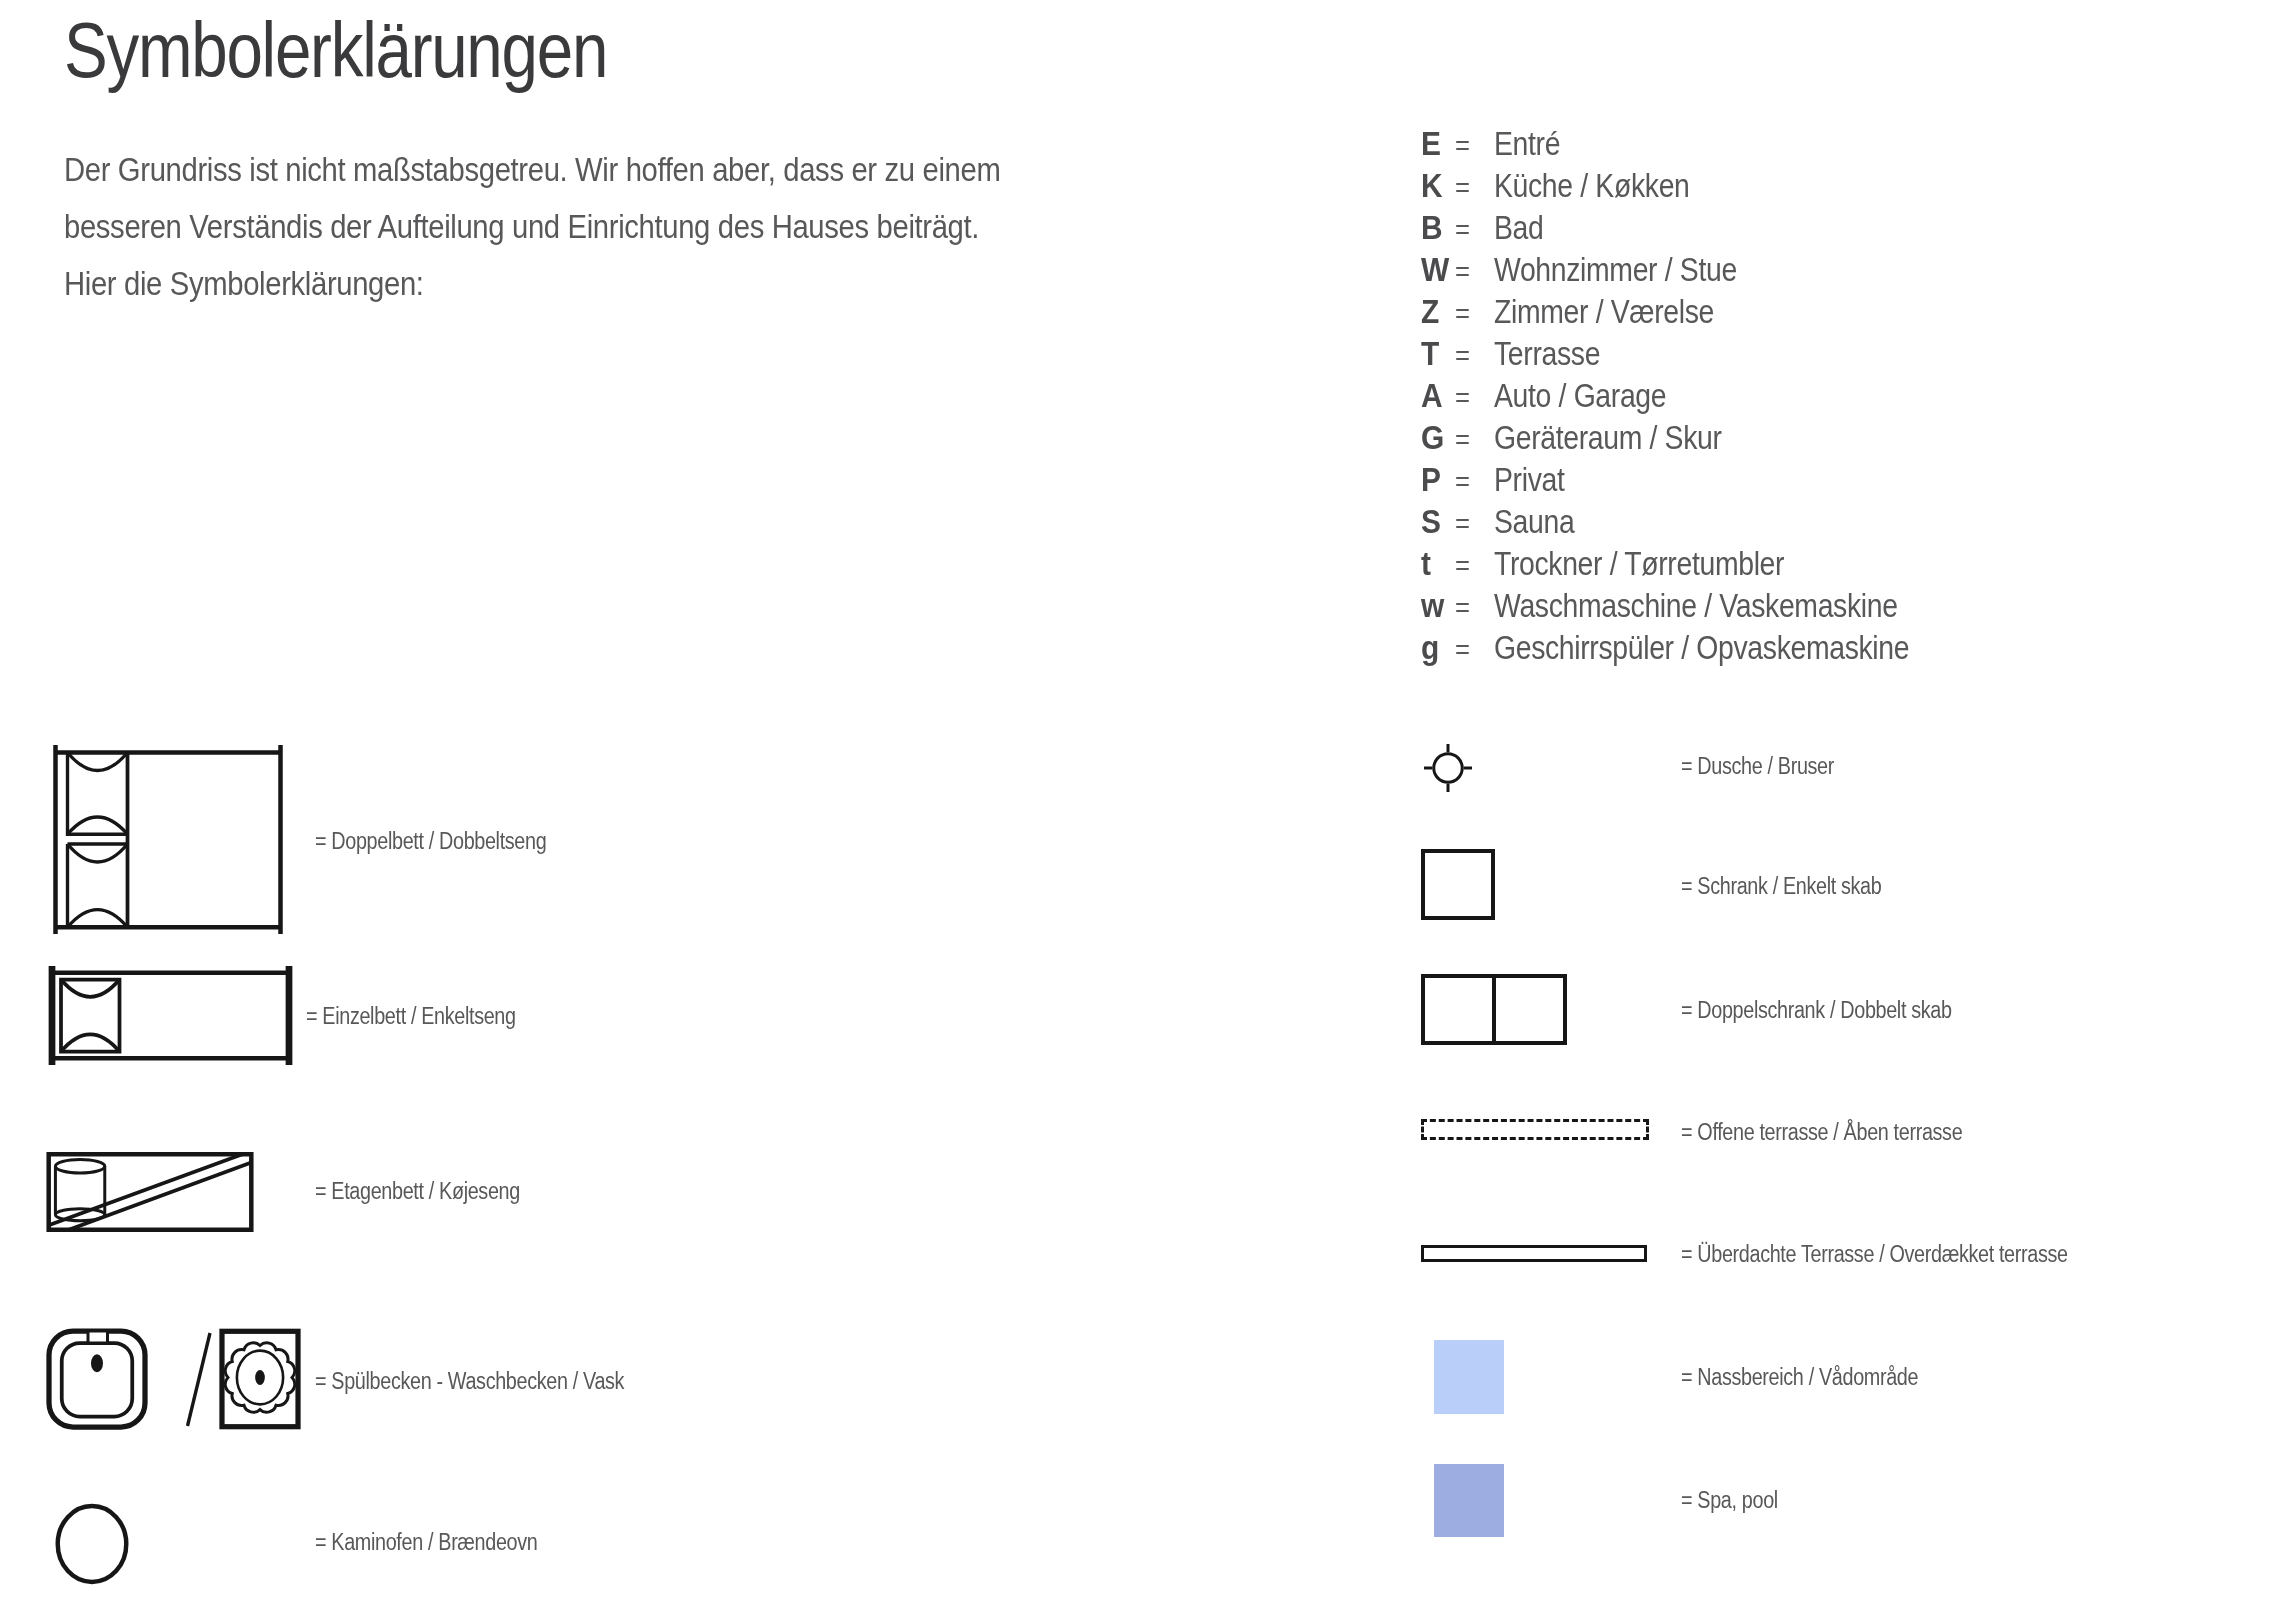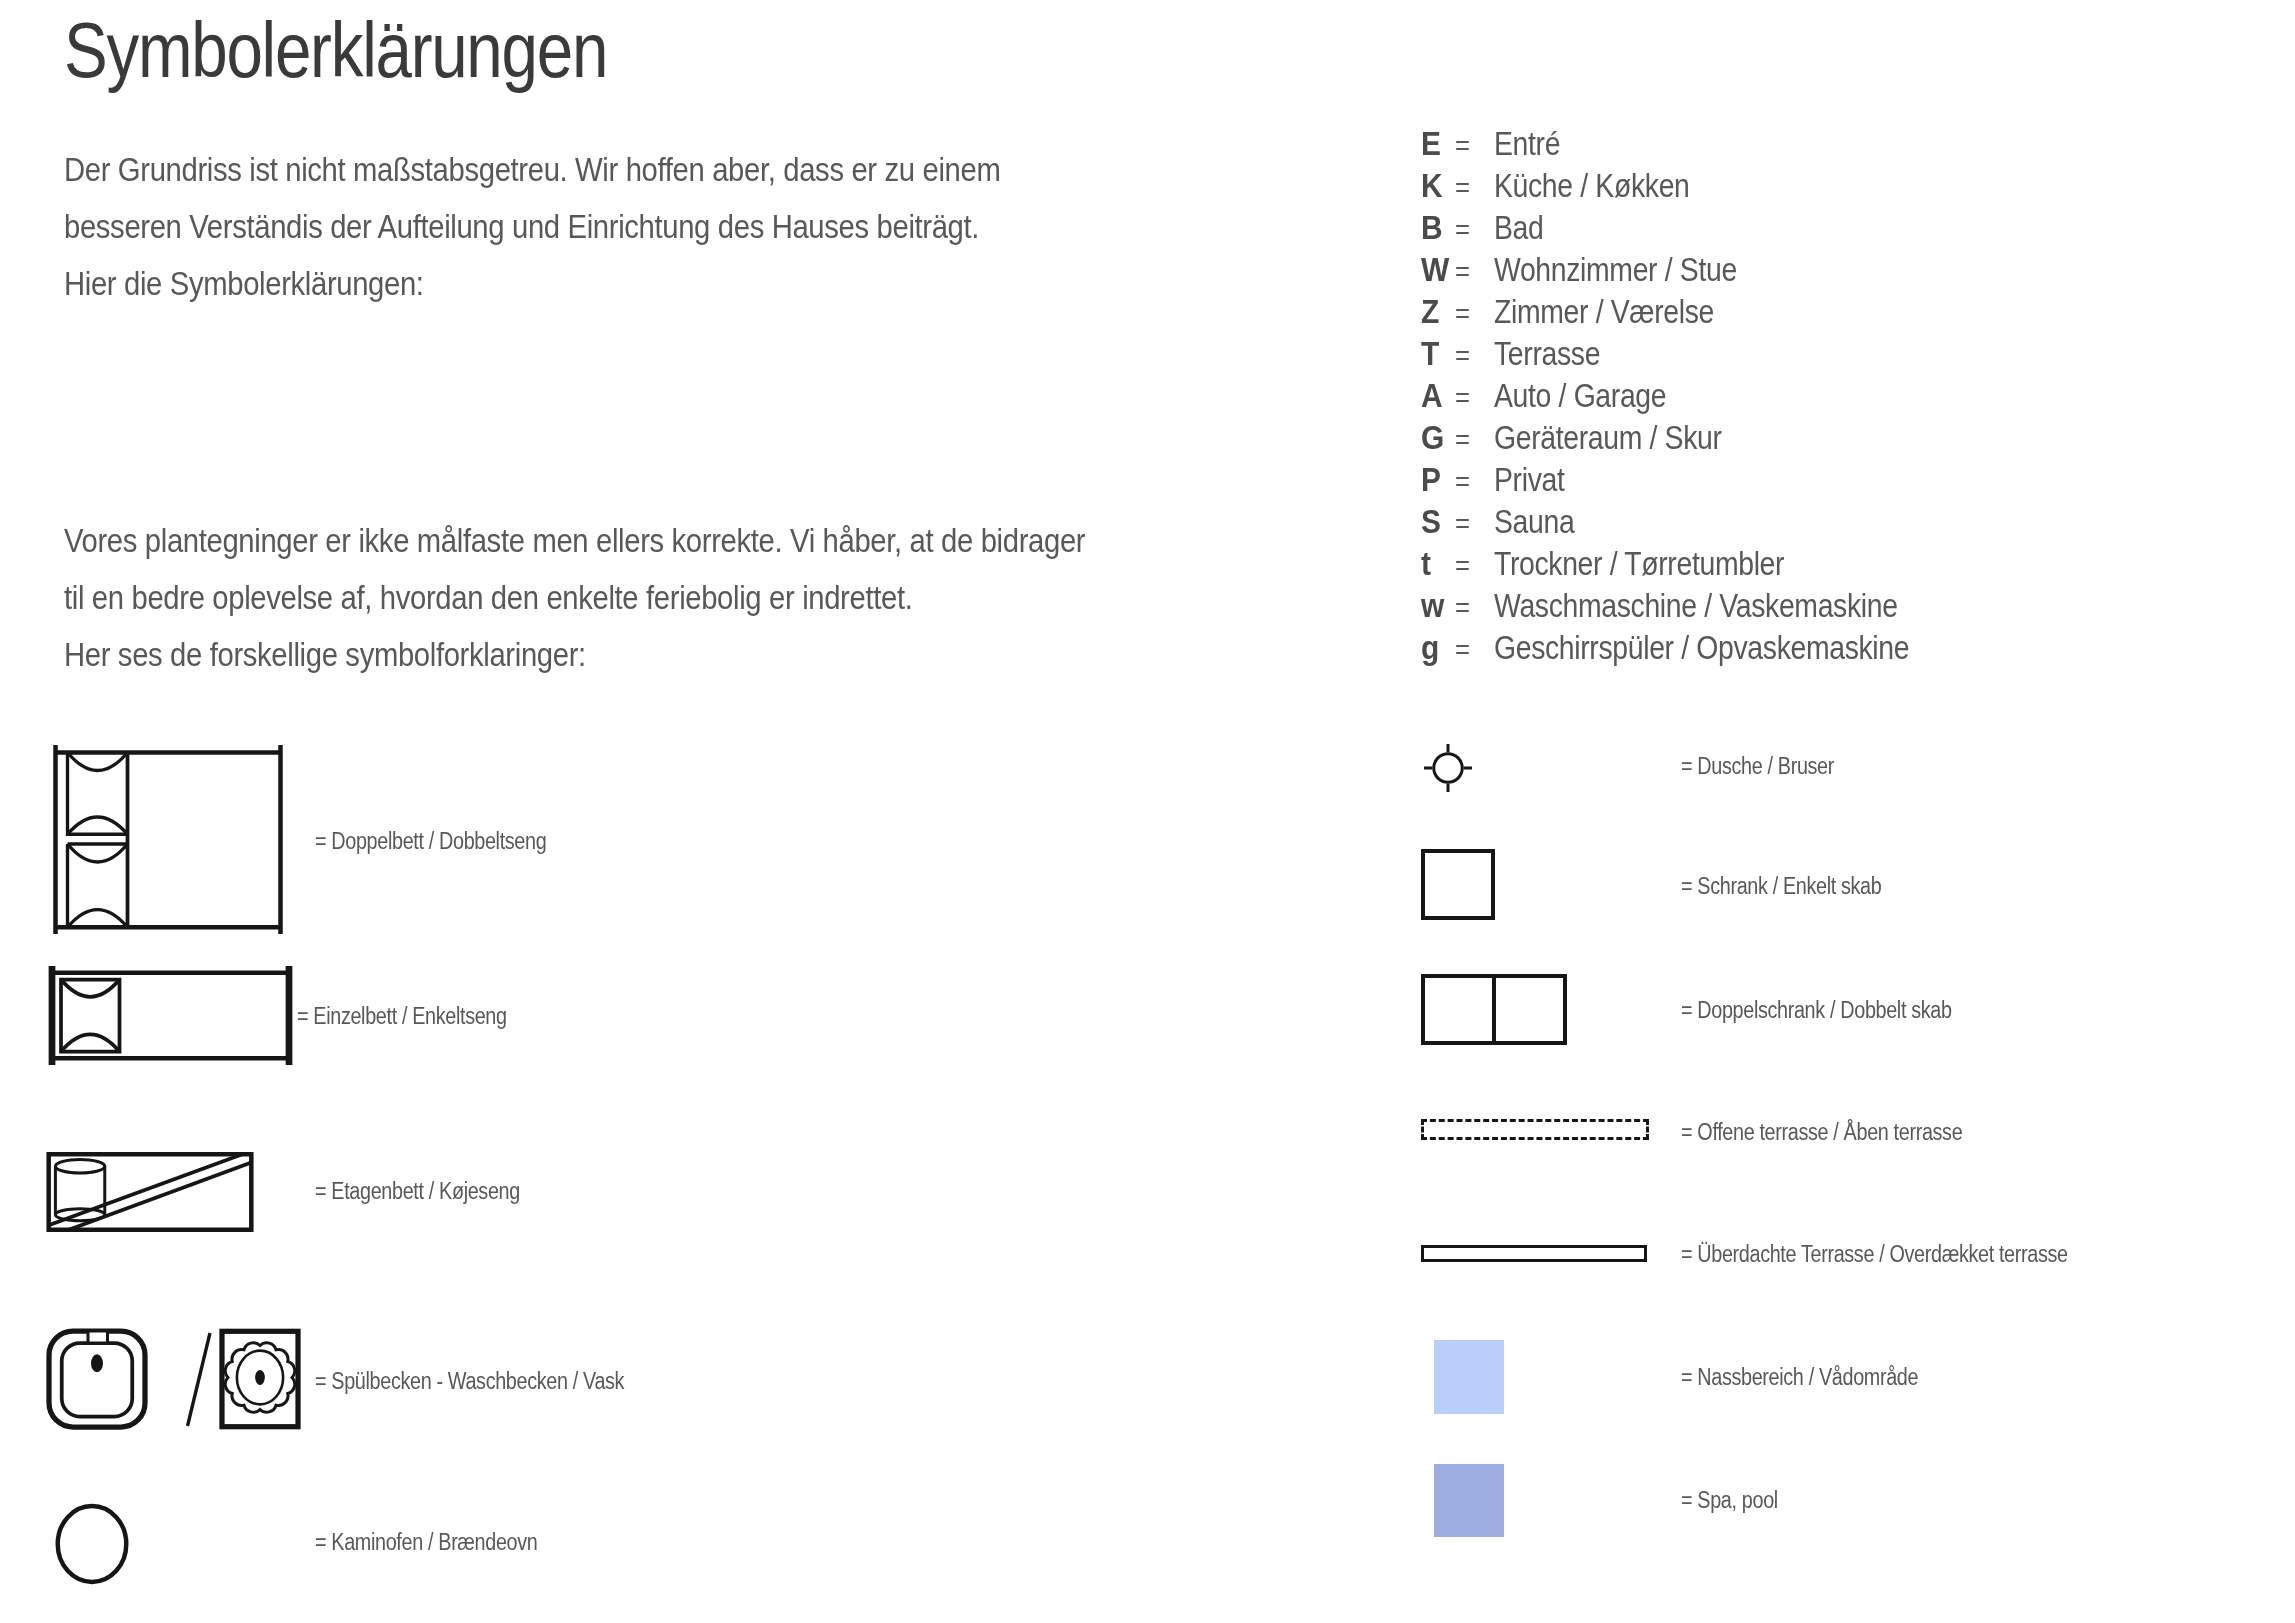--- a/index.html
+++ b/index.html
@@ -41,25 +41,20 @@
     <span class="body-line">Der Grundriss ist nicht maßstabsgetreu. Wir hoffen aber, dass er zu einem</span>
     <span class="body-line">besseren Verständis der Aufteilung und Einrichtung des Hauses beiträgt.</span>
     <span class="body-line">Hier die Symbolerklärungen:</span>
   </div>
 
   <div class="abs" style="left:64px;top:11.2px;">
     <span class="h-title">Symbolerklärungen</span>
   </div>
 
 
-  <div class="abs" style="left:64px;top:512px;">
-    <span class="body-line">Vores plantegninger er ikke målfaste men ellers korrekte. Vi håber, at de bidrager</span>
-    <span class="body-line">til en bedre oplevelse af, hvordan den enkelte feriebolig er indrettet.</span>
-    <span class="body-line">Her ses de forskellige symbolforklaringer:</span>
-  </div>
 
   <svg class="icon abs" style="left:48px;top:745px;" width="240" height="189" viewBox="0 0 320 252">
     <line x1="10" y1="0" x2="10" y2="252" stroke-width="6"></line>
     <line x1="310" y1="0" x2="310" y2="252" stroke-width="6"></line>
     <line x1="10" y1="10" x2="310" y2="10" stroke-width="6"></line>
     <line x1="10" y1="243" x2="310" y2="243" stroke-width="6"></line>
     <line x1="106" y1="10" x2="106" y2="243" stroke-width="5"></line>
     <path d="M26 10 V119 H106" stroke-width="4.5"></path>
     <path d="M26 10 Q66 58 106 10" stroke-width="4.5"></path>
     <path d="M26 119 Q66 73 106 119" stroke-width="4.5"></path>
@@ -73,21 +68,21 @@
 
   <svg class="icon abs" style="left:46px;top:966px;" width="249" height="99" viewBox="0 0 332 132">
     <line x1="8" y1="0" x2="8" y2="132" stroke-width="9"></line>
     <line x1="324" y1="0" x2="324" y2="132" stroke-width="9"></line>
     <line x1="8" y1="9" x2="324" y2="9" stroke-width="6"></line>
     <line x1="8" y1="123" x2="324" y2="123" stroke-width="6"></line>
     <path d="M20 18 H98 V114 H20 Z" stroke-width="5"></path>
     <path d="M20 18 Q59 64 98 18" stroke-width="5"></path>
     <path d="M20 114 Q59 68 98 114" stroke-width="5"></path>
   </svg>
-  <div class="abs legend-label" style="left:297px;top:997px;text-align:center;">
+  <div class="abs legend-label" style="left:306px;top:997px;text-align:center;">
     <span class="cond">= Einzelbett / Enkeltseng</span>
   </div>
 
   <svg class="icon abs" style="left:46px;top:1152px;" width="208" height="80" viewBox="0 0 277 107">
     <rect x="3" y="3" width="271" height="101" stroke-width="6"></rect>
     <line x1="3" y1="98" x2="262" y2="3" stroke-width="5"></line>
     <line x1="30" y1="104" x2="274" y2="14" stroke-width="5"></line>
     <ellipse cx="45" cy="19" rx="33" ry="9" stroke-width="4"></ellipse>
     <line x1="12" y1="19" x2="12" y2="84" stroke-width="4"></line>
     <line x1="78" y1="19" x2="78" y2="84" stroke-width="4"></line>

